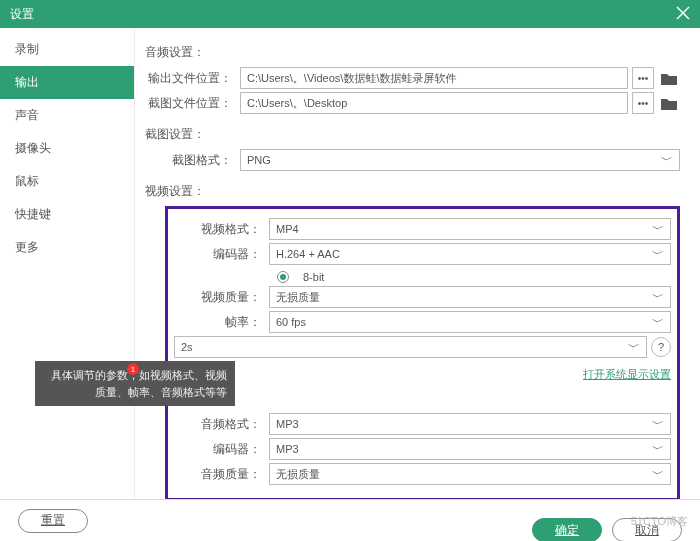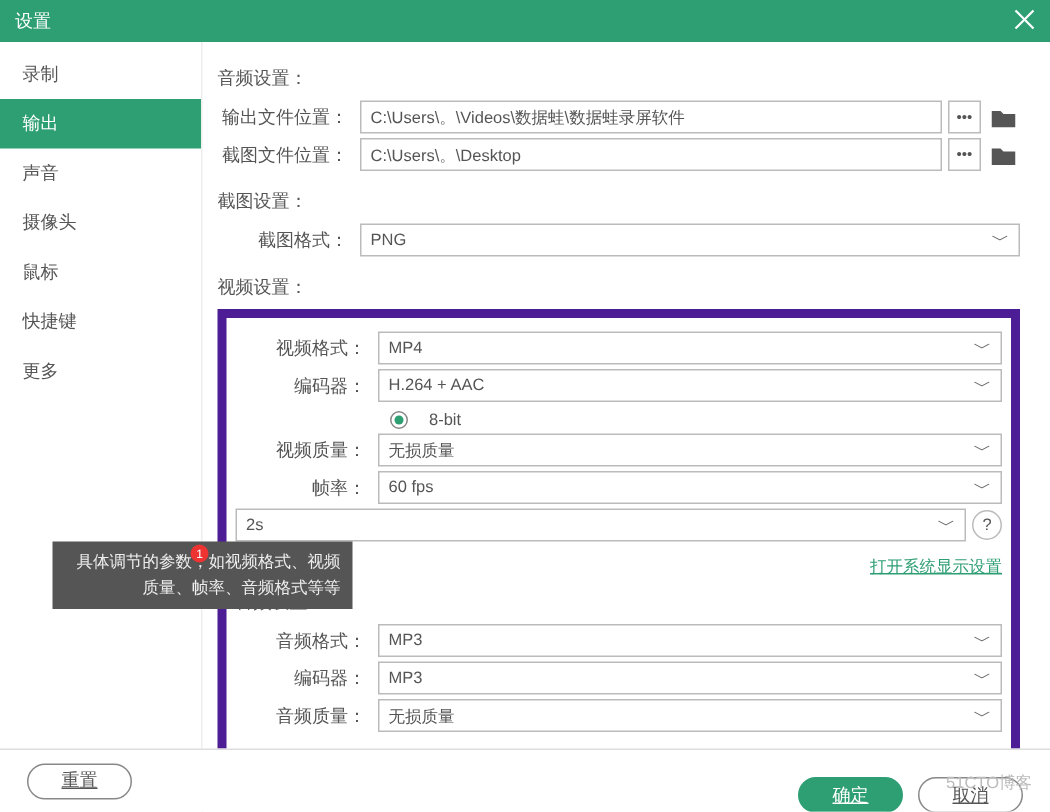--- a/index.html
+++ b/index.html
@@ -15,21 +15,21 @@
 .badge { position: absolute; right: -5px; top: 335px; width: 12px; height: 12px; background: #e33; color:#fff; border-radius: 50%; font-size: 8px; display:flex; align-items:center; justify-content:center; }
 .content { flex: 1; padding: 10px 20px 10px 10px; overflow-y: auto; font-size: 12px; color: #555; }
 .section-title { font-size: 12px; color: #555; margin: 6px 0; }
 .row { display: flex; align-items: center; margin: 3px 0; }
 .row-label { width: 95px; text-align: right; padding-right: 8px; color: #555; font-size: 12px; }
 .inputbox, .select { flex: 1; height: 22px; border: 1px solid #bbb; background: #fff; padding: 0 6px; font-size: 11px; color: #555; display: flex; align-items: center; justify-content: space-between; }
 .select .chev { font-size: 12px; color: #666; }
 .icon-btn { width: 22px; height: 22px; border: 1px solid #bbb; background: #fff; margin-left: 4px; display:flex; align-items:center; justify-content:center; cursor:pointer; font-size:10px; }
 .folder-icon { width: 22px; height: 22px; margin-left: 4px; display:flex; align-items:center; justify-content:center; }
 .folder-icon svg { width:16px; height:13px; fill:#555; }
-.redbox { border: 6px solid #4c1d95; padding: 6px 6px 10px 6px; margin-top: 4px; }
+.redbox { border: 3px solid #4c1d95; padding: 6px 6px 10px 6px; margin-top: 4px; margin-left: 20px; }
 .radio-row { display: flex; align-items: center; margin: 6px 0 2px 103px; gap: 14px; font-size: 11px; color:#555; }
 .radio { width: 12px; height: 12px; border: 1px solid #888; border-radius: 50%; display:flex; align-items:center; justify-content:center; }
 .radio.checked::after { content:""; width:6px; height:6px; background:#2e9e73; border-radius:50%; }
 .help-icon { width:20px; height:20px; border:1px solid #bbb; border-radius:50%; margin-left:4px; display:flex; align-items:center; justify-content:center; font-size:11px; color:#555; cursor:pointer; }
 .link { color:#2e9e73; text-decoration: underline; font-size:11px; float:right; margin-top:6px; cursor:pointer; }
 .audio-block { margin-top: 8px; }
 .footer { position:absolute; bottom:0; left:0; right:0; height:42px; border-top:1px solid #ddd; display:flex; align-items:center; padding: 0 18px; justify-content: space-between; background:#fff; }
 .btn { height:24px; padding: 0 22px; border-radius: 12px; font-size:12px; display:flex; align-items:center; cursor:pointer;text-decoration:underline; }
 .btn-outline { border:1px solid #888; color:#555; background:#fff; }
 .btn-primary { background:#2e9e73; color:#fff; border:1px solid #2e9e73; }

